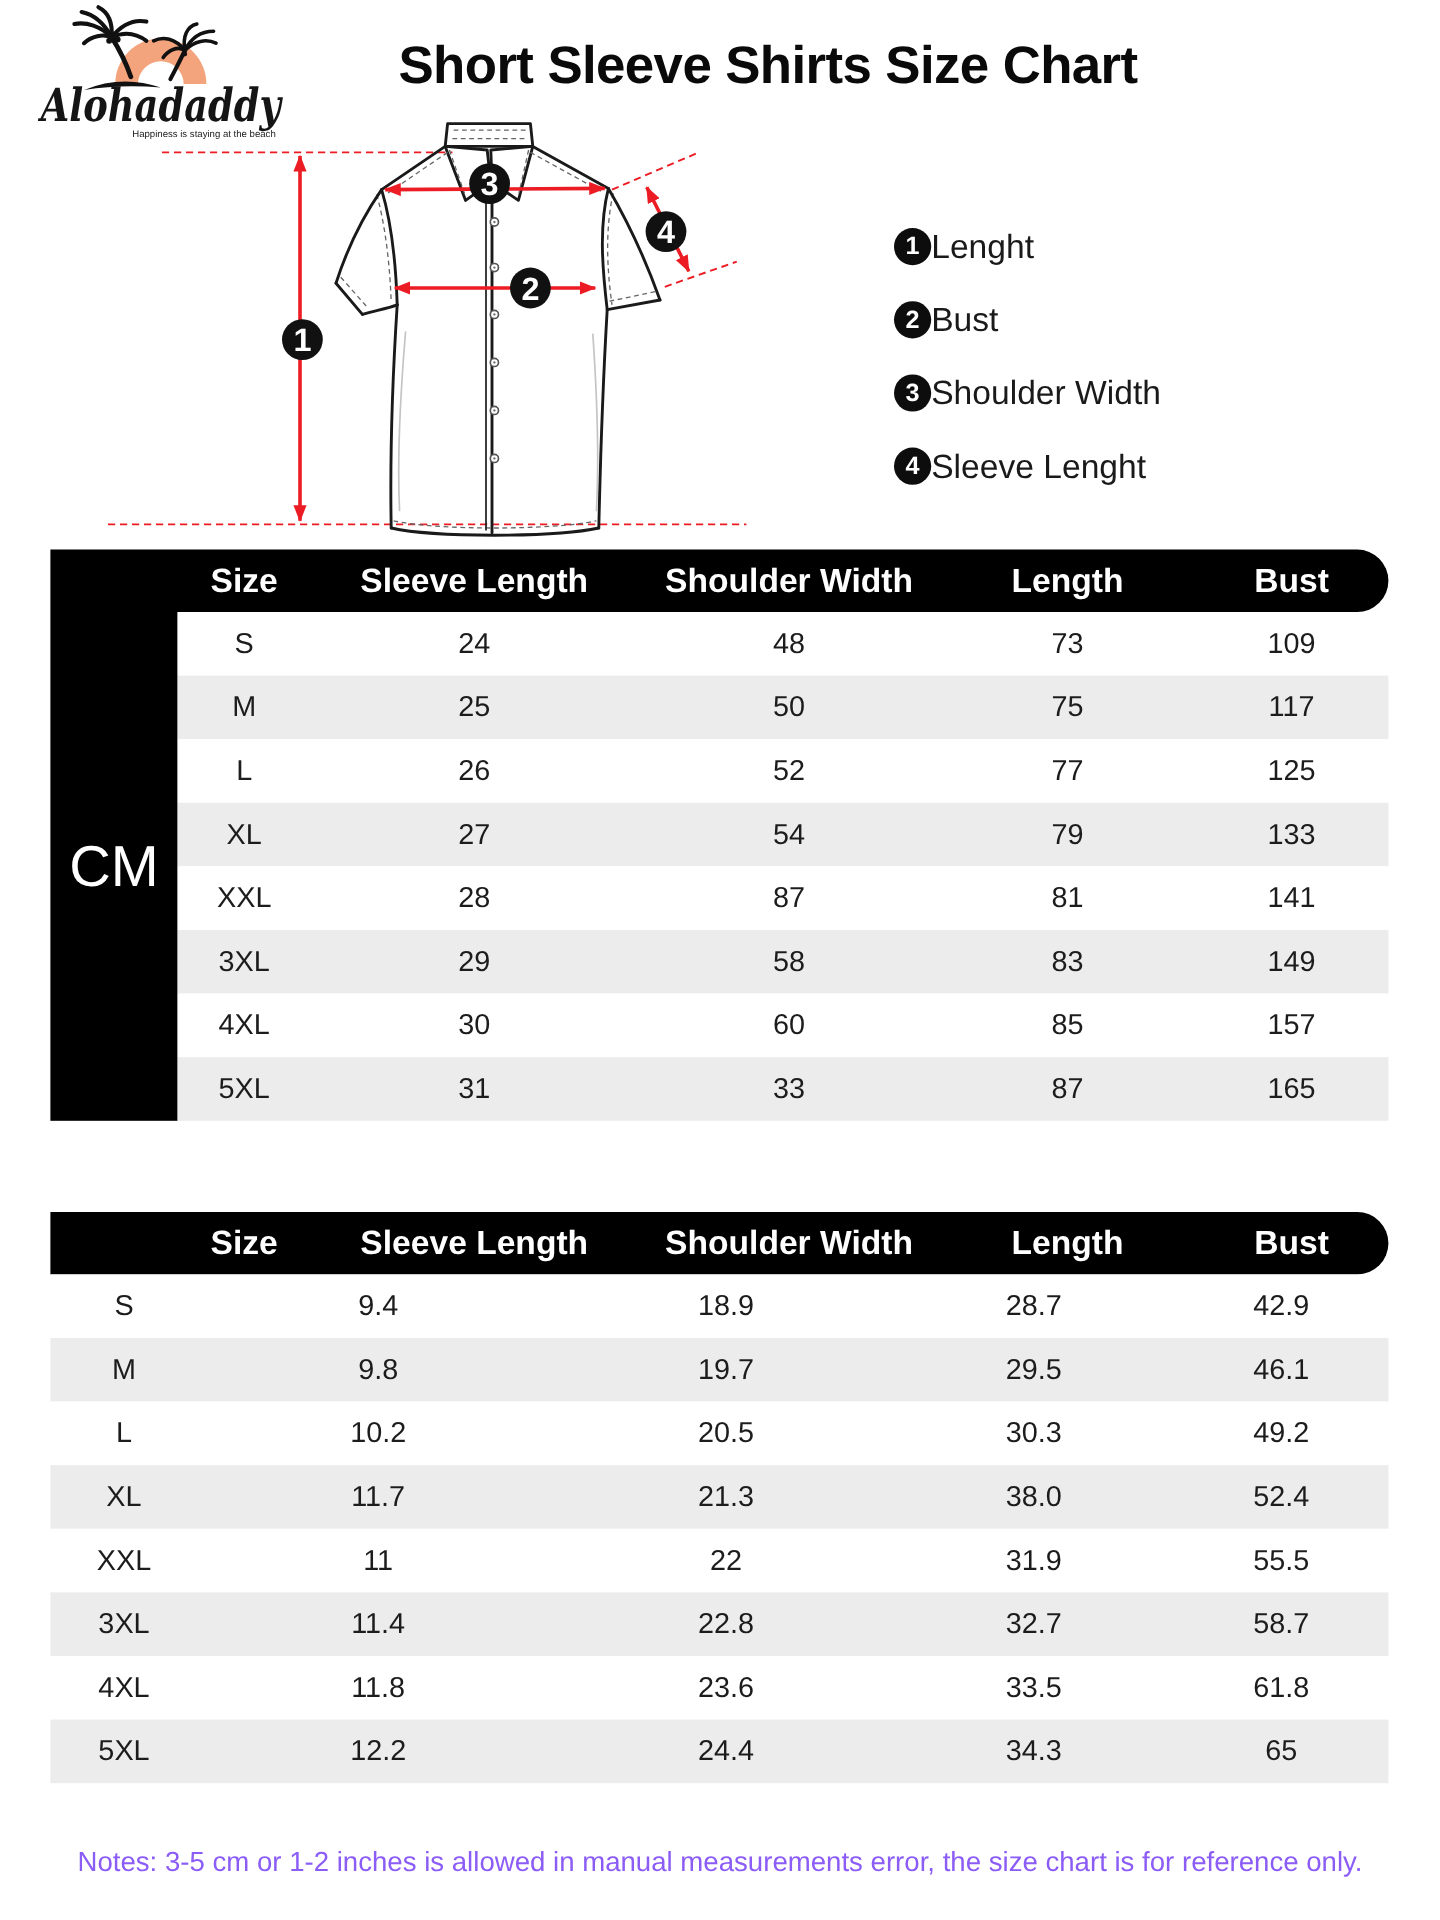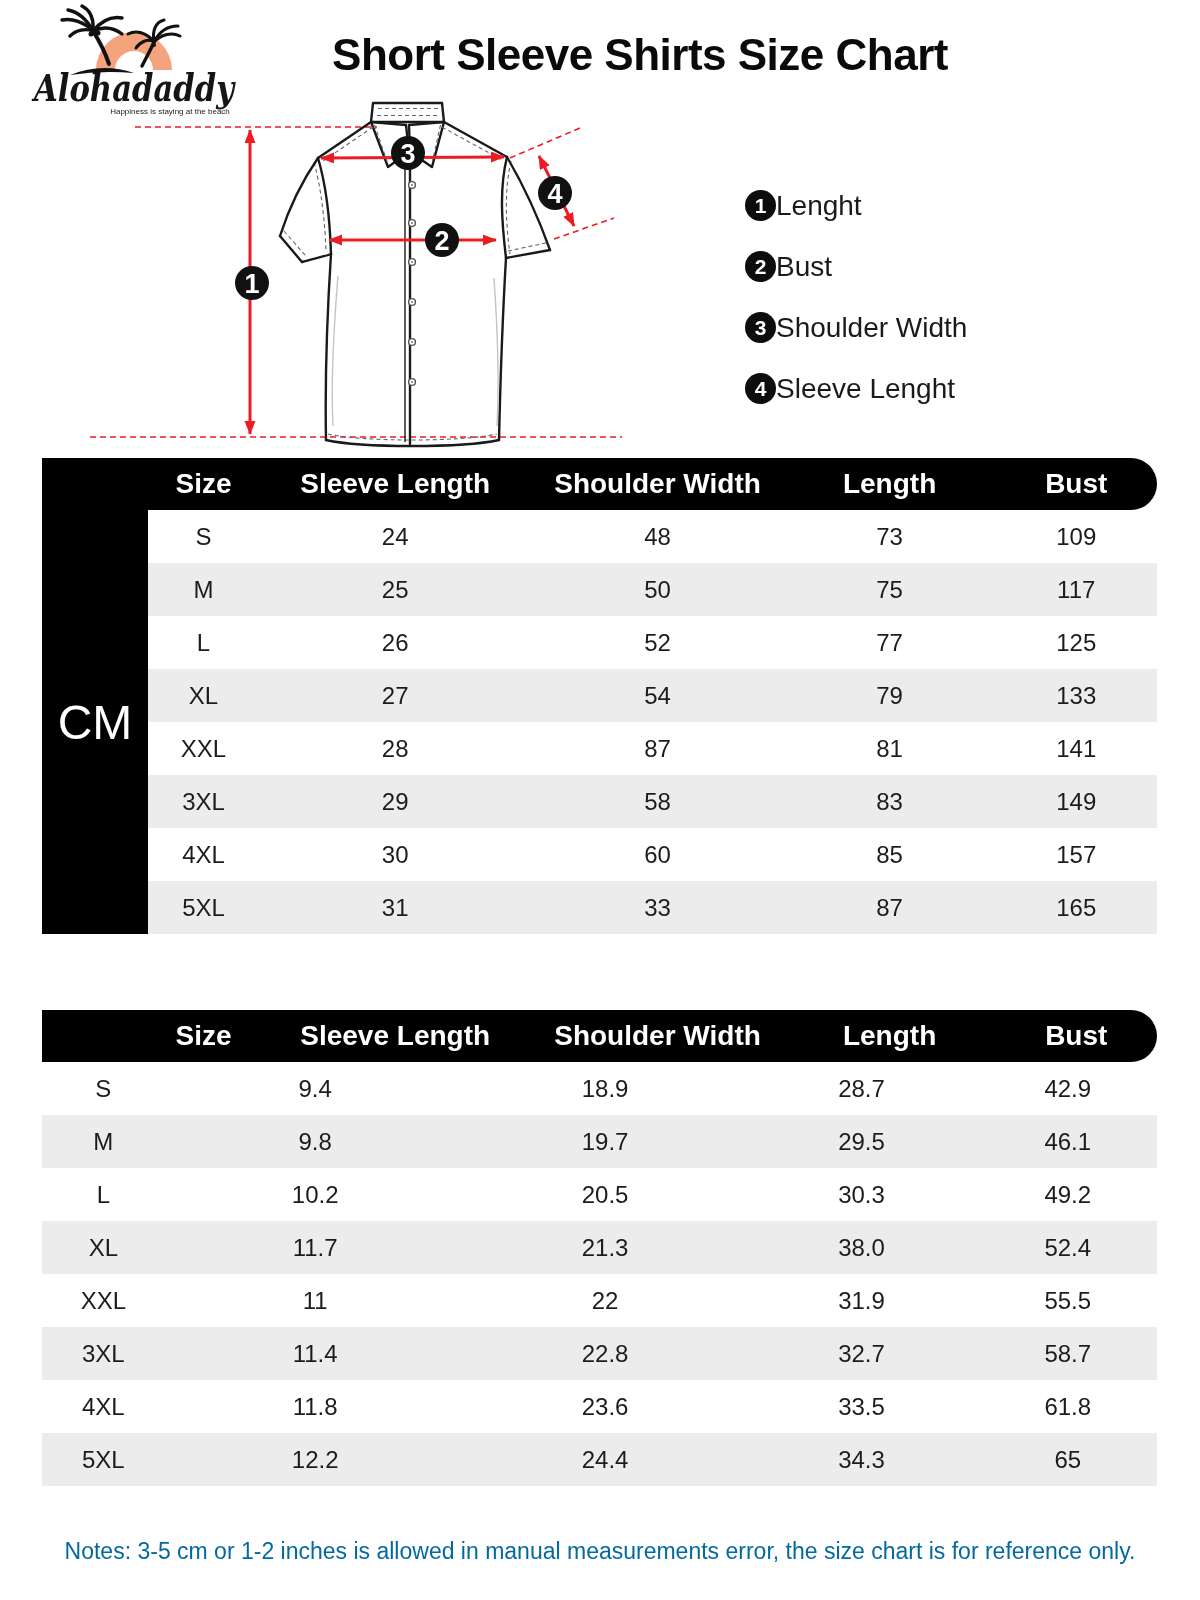--- a/index.html
+++ b/index.html
@@ -53,21 +53,21 @@
     align-items:center; justify-content:center; font-weight:normal;
   }
   #table-cm .unit-col{font-size:48px;}
   #table-inch .unit-col{font-size:33px; letter-spacing:0.5px;}
   .rows{flex:1;}
   .trow{height:53px; font-size:24px; color:#1c1c1c; background:#fff;}
   .trow:nth-child(even){background:var(--rowgray,#ECECEC);}
   
   .notes{
     position:absolute; top:1538px; left:0; width:1200px; margin:0;
-    text-align:center; font-size:23px; color:#0369a1;
+    text-align:center; font-size:23px; color:#8b5cf6;
   }
 </style>
 </head>
 <body>
 
 <div class="page">
 
   <div class="logo">
     <svg viewBox="0 0 245 115" width="245" height="115">
 

